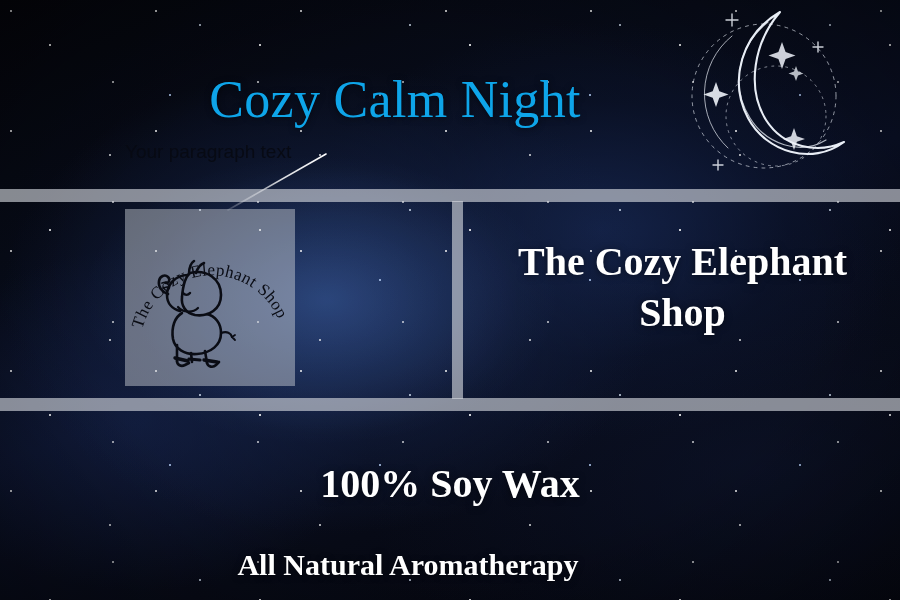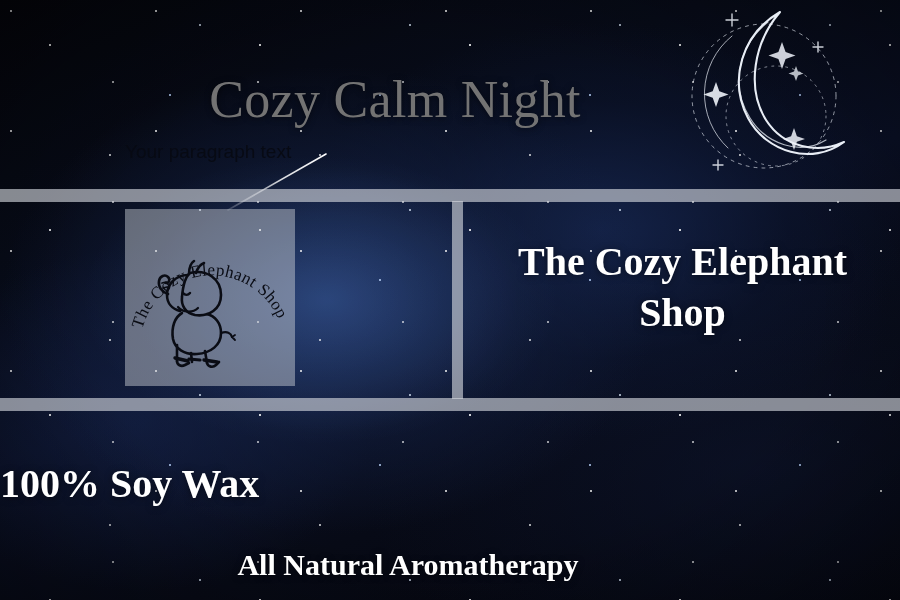--- a/index.html
+++ b/index.html
@@ -120,21 +120,21 @@
   }
 
   
   .title {
     position:absolute;
     left:0; top:74px;
     width:790px;
     text-align:center;
     font-size:52px;
     line-height:1;
-    color:#737373;
+    color:#0ea5e9;
     letter-spacing:0.3px;
     text-shadow:0 1px 6px rgba(0,0,0,0.55);
   }
 
   .paragraph-placeholder {
     position:absolute;
     left:125px; top:142px;
     font-family:"Liberation Sans", sans-serif;
     font-size:19px;
     line-height:1;
@@ -162,21 +162,21 @@
     line-height:1.28;
     color:#ffffff;
     text-shadow:0 1px 7px rgba(0,0,0,0.5);
   }
 
   
   .headline {
     position:absolute;
     left:0; top:464px;
     width:900px;
-    text-align:left;
+    text-align:center;
     font-size:40px;
     font-weight:bold;
     line-height:1;
     color:#ffffff;
     text-shadow:0 1px 7px rgba(0,0,0,0.5);
   }
   .subheadline {
     position:absolute;
     left:0; top:550px;
     width:816px;

